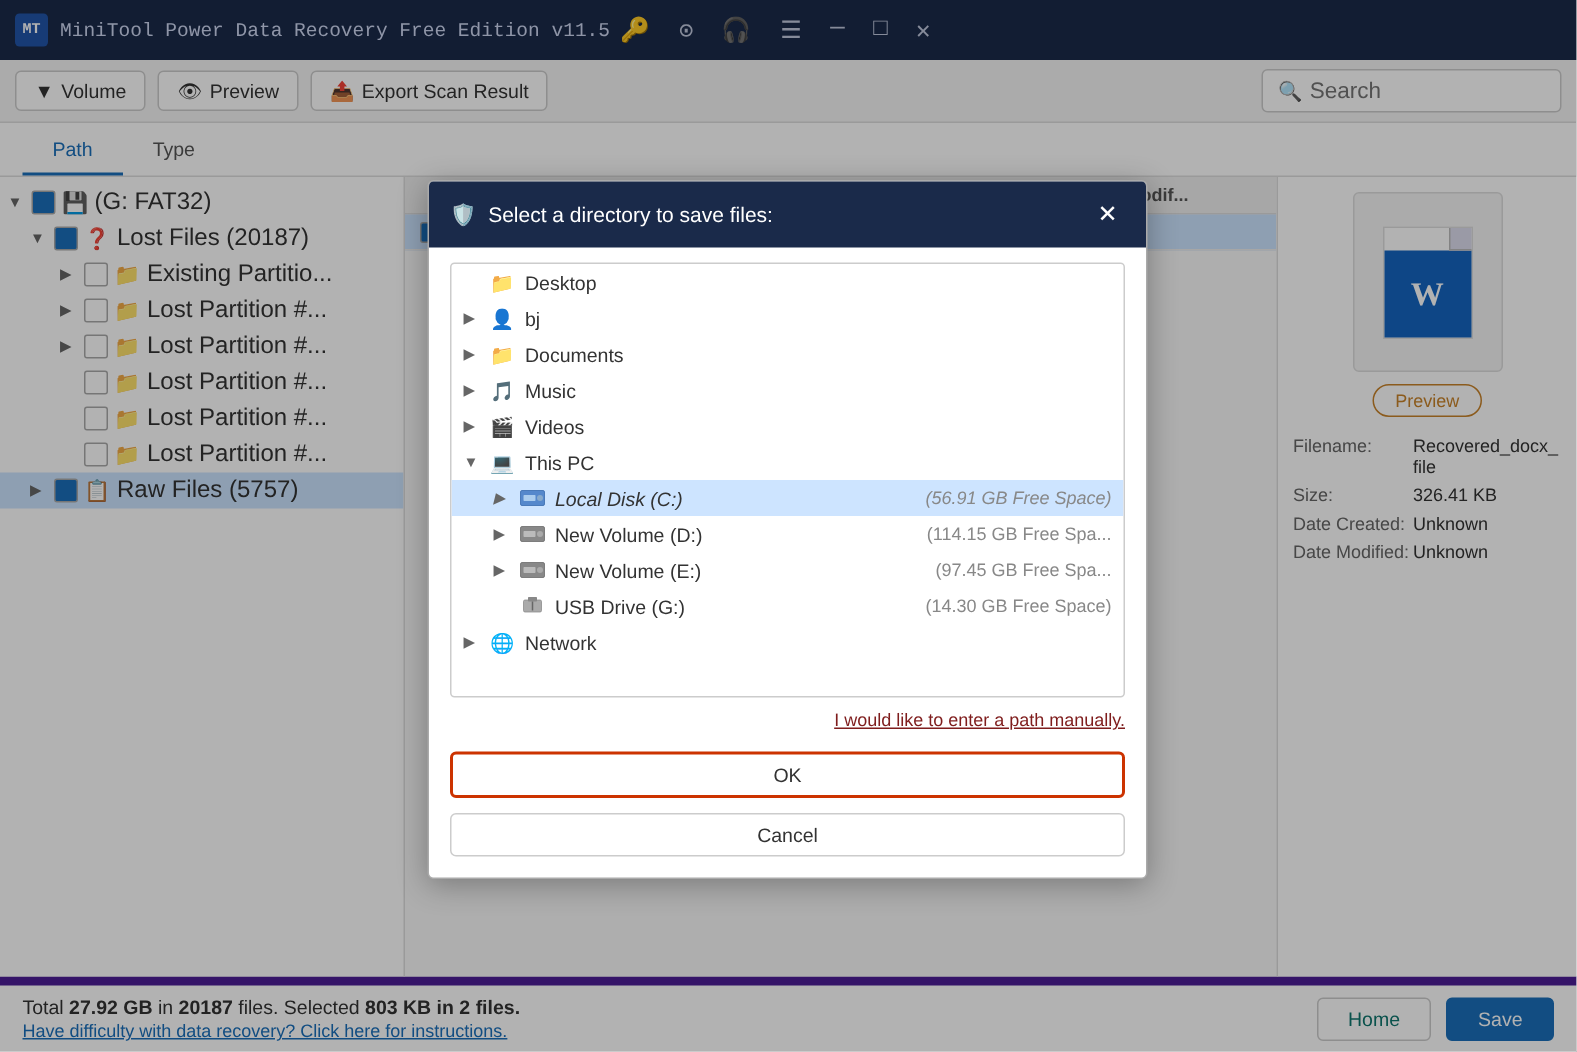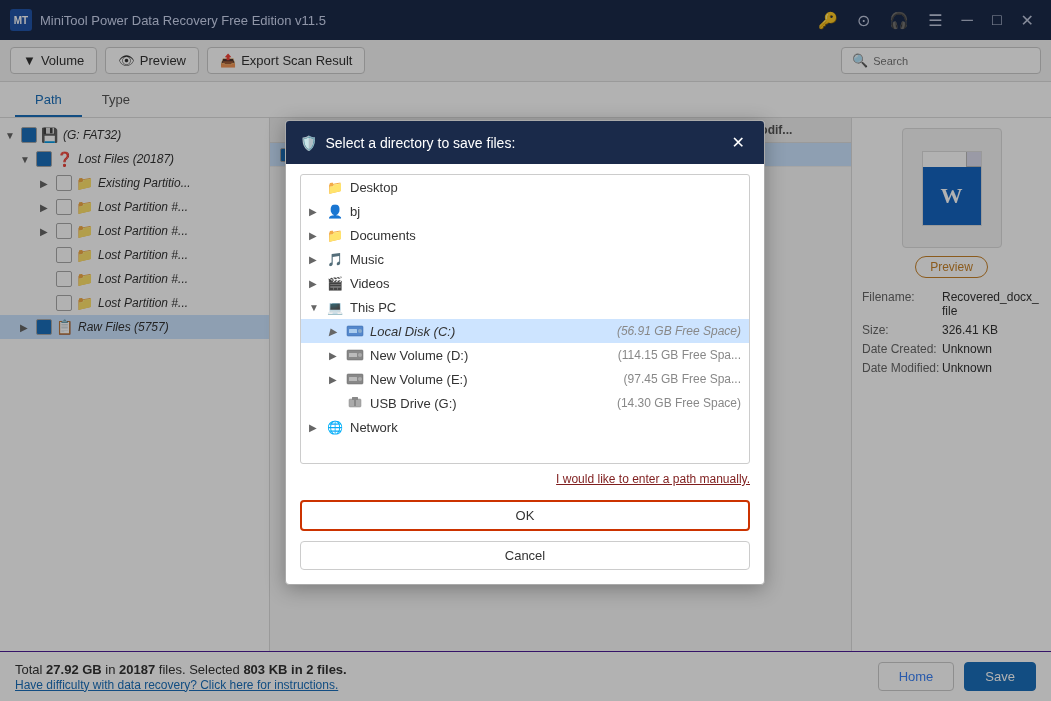--- a/index.html
+++ b/index.html
@@ -6,21 +6,22 @@
     body { font-family: 'Segoe UI', Arial, sans-serif; font-size: 13px; background: #f0f0f0; width: 1051px; height: 701px; overflow: hidden; position: relative; }
 
     
     .title-bar {
       background: #1a2a4a;
       color: white;
       height: 40px;
       display: flex;
       align-items: center;
       padding: 0 10px;
-      justify-content: space-between;
+      justify-content: flex-start;
+      font-family: Liberation Mono, monospace;
     }
     .title-bar-left { display: flex; align-items: center; gap: 8px; }
     .title-bar-title { font-size: 13px; color: #cdd6f0; }
     .title-bar-controls { display: flex; gap: 5px; }
     .title-bar-icon { color: #c0c8dd; font-size: 16px; cursor: pointer; padding: 4px 7px; }
     .app-logo { width: 22px; height: 22px; background: #2255aa; border-radius: 3px; display: flex; align-items: center; justify-content: center; color: white; font-weight: bold; font-size: 10px; }
 
     
     .toolbar {
       background: #f5f5f5;
@@ -48,21 +49,21 @@
       background: white;
       border: 1px solid #ccc;
       border-radius: 4px;
       padding: 5px 10px;
       width: 200px;
       display: flex;
       align-items: center;
       gap: 5px;
       color: #999;
     }
-    .search-input { border: none; outline: none; width: 160px; font-size: 11px; color: #999; }
+    .search-input { border: none; outline: none; width: 160px; font-size: 15px; color: #999; }
 
     
     .tab-bar {
       background: white;
       border-bottom: 1px solid #ddd;
       height: 36px;
       display: flex;
       align-items: flex-end;
       padding: 0 15px;
     }
@@ -100,21 +101,21 @@
       padding: 3px 5px;
       cursor: pointer;
       font-size: 13px;
       color: #333;
       white-space: nowrap;
     }
     .tree-item.selected { background: #cce4ff; }
     .tree-arrow { width: 16px; color: #666; font-size: 10px; flex-shrink: 0; }
     .tree-checkbox { width: 16px; height: 16px; border: 1px solid #aaa; margin-right: 4px; flex-shrink: 0; border-radius: 2px; background: white; }
     .tree-icon { width: 18px; height: 18px; margin-right: 4px; flex-shrink: 0; display: flex; align-items: center; justify-content: center; font-size: 14px; }
-    .tree-label { font-size: 12px; overflow: hidden; text-overflow: ellipsis; font-style: italic; }
+    .tree-label { font-size: 16px; overflow: hidden; text-overflow: ellipsis; }
     .indent-1 { padding-left: 20px; }
     .indent-2 { padding-left: 40px; }
 
     
     .center-panel {
       flex: 1;
       overflow-y: auto;
       background: #fafafa;
     }
     .file-list-header {
@@ -171,36 +172,36 @@
     }
     .file-info { width: 100%; font-size: 12px; }
     .file-info-row { display: flex; margin-bottom: 5px; }
     .file-info-label { color: #666; width: 80px; flex-shrink: 0; }
     .file-info-value { color: #333; word-break: break-all; }
 
     
     .status-bar {
       height: 50px;
       background: white;
-      border-top: 1px solid #4c1d95;
+      border-top: 6px solid #4c1d95;
       display: flex;
       align-items: center;
       padding: 0 15px;
       justify-content: space-between;
     }
     .status-text { font-size: 13px; color: #333; }
     .status-buttons { display: flex; gap: 10px; }
     .btn-home {
       background: white;
       border: 1px solid #ccc;
       border-radius: 4px;
       padding: 6px 20px;
       cursor: pointer;
       font-size: 13px;
-      color: #3b82f6;
+      color: #0f766e;
     }
     .btn-save {
       background: #1a6fba;
       border: 1px solid #1a6fba;
       border-radius: 4px;
       padding: 6px 20px;
       cursor: pointer;
       font-size: 13px;
       color: white;
     }

